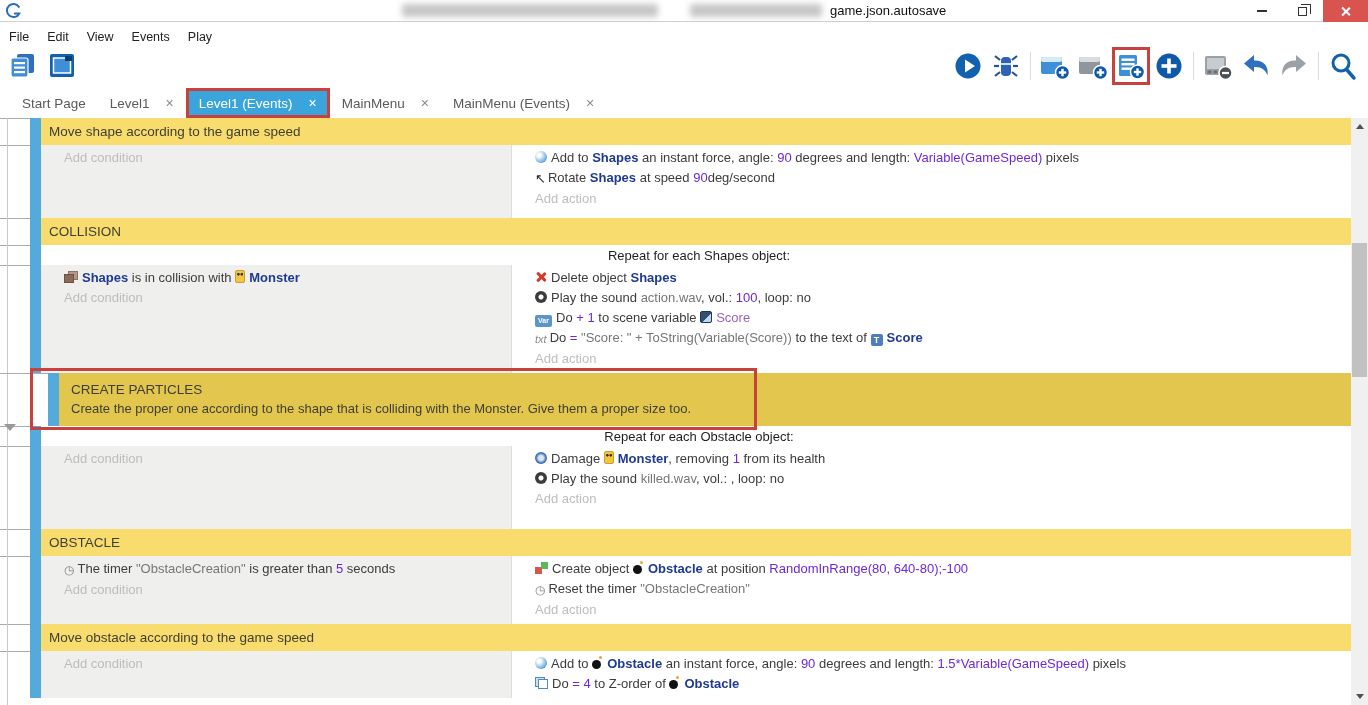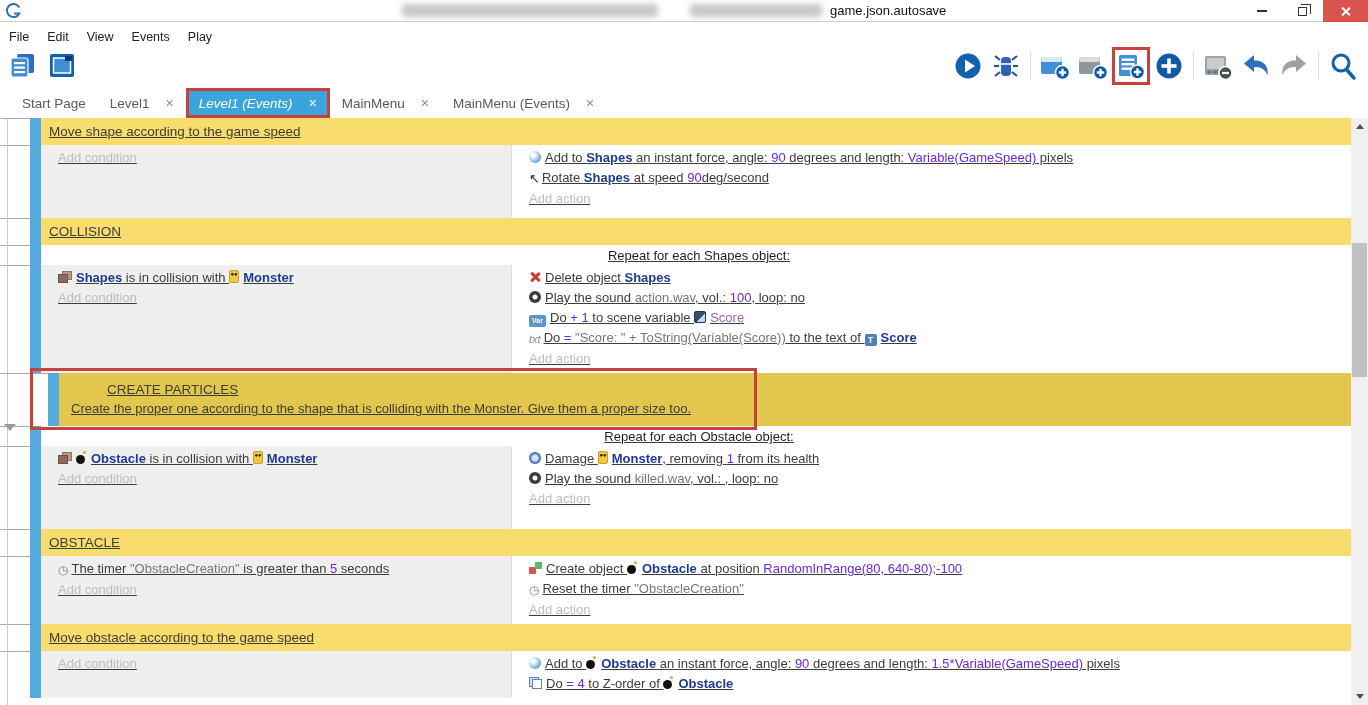--- a/index.html
+++ b/index.html
@@ -35,47 +35,47 @@
   .tb-left { display:flex; align-items:center; margin-left:6px; gap:6px; }
   .tb-right { display:flex; align-items:center; margin-right:8px; gap:4px; }
   .tbtn { width:34px; height:34px; display:flex; align-items:center; justify-content:center; }
   .tbtn.hl { outline:3px solid #c9413c; outline-offset:-1px; }
   .tsep { width:1px; height:28px; background:#dcdcdc; margin:0 3px; }
 
   
   .tabbar { height:30px; display:flex; align-items:stretch; background:#fff; padding-left:10px; }
   .tab { display:flex; align-items:center; padding:0 12px; font-size:13.5px; color:#5a5a5a; }
   .tab .close { margin-left:16px; color:#8a8a8a; font-size:14px; }
-  .tab.active { background:#39a5dc; color:#fff; border:3px solid #c9413c; padding:0 10px;font-style:italic; }
+  .tab.active { background:#39a5dc; color:#fff; border:3px solid #c9413c; padding:0 10px; }
   .tab.active .close { color:#fff; }
 
   
-  .sheet { position:absolute; left:0; top:118px; right:17px; bottom:0; background:#fff; overflow:hidden;text-decoration:underline; }
+  .sheet { position:absolute; left:0; top:118px; right:17px; bottom:0; background:#fff; overflow:hidden; }
   .vguide { position:absolute; left:7px; top:0; bottom:0; width:1px; background:#c9c9c9; }
   .expander { position:absolute; left:4px; top:306px; width:0; height:0;
     border-left:6px solid transparent; border-right:6px solid transparent; border-top:7px solid #9a9a9a; }
   .row { display:flex; width:100%; }
   .gutter { flex:0 0 30px; border-top:1px solid #ababab; }
   .indent { flex:0 0 18px; border-top:1px solid #ababab; }
   .bar { flex:0 0 11px; background:#55aadc; }
   .hdr { flex:1; background:#f9dc6e; display:flex; align-items:center; padding-left:8px;
     font-size:13.5px; color:#3f3f34; height:27px; }
   .sub { flex:1; background:#fff; font-size:13px; color:#1f1f1f; padding:3px 0 2px 6px;text-align:center; }
   .event-body { flex:1; display:flex; }
   .cond { flex:0 0 471px; background:#efefed; border-right:1px solid #ddd; padding:3px 0 3px 0; }
   .acts { flex:1; background:#fff; padding:3px 0 3px 0; }
-  .line { font-size:13px; line-height:20px; padding-left:11px; white-space:nowrap; overflow:hidden;margin-left:6px; }
+  .line { font-size:13px; line-height:20px; padding-left:23px; white-space:nowrap; overflow:hidden; }
   .line.ph { color:#bdbdbd; }
   .seg.obj { color:#1f3a93; font-weight:bold; }
   .seg.val { color:#6d28d9; }
   .seg.gray { color:#767676; }
   .seg.purple { color:#9c5fc0; }
   .comment-row { position:relative; }
   .comment-block { flex:1; background:#e2c64e; padding:7px 0 8px 12px; color:#3f3f34; }
-  .comment-title { font-size:13.5px; line-height:19px;margin-left:36px; }
+  .comment-title { font-size:13.5px; line-height:19px; }
   .comment-body { font-size:13px; line-height:19px; }
   .red-box { position:absolute; left:30px; top:-5px; width:727px; height:62px;
     border:3px solid #c9413c; pointer-events:none; z-index:5; }
 
   
   .ic { display:inline-block; vertical-align:-1px; margin-right:4px; }
   .force-icon { width:12px; height:12px; border-radius:50%;
     background:radial-gradient(circle at 35% 35%, #fff 15%, #8fc1ea 55%, #2c6fad 100%); }
   .rotate-icon { color:#2b2b2b; font-size:13px; margin-right:2px; }
   .delete-icon { position:relative; width:12px; height:12px; }
@@ -340,21 +340,20 @@
       <div class="row">
         <div class="gutter"></div>
         <div class="bar"></div>
         <div class="sub">Repeat for each Obstacle object:</div>
       </div>
       <div class="row">
         <div class="gutter"></div>
         <div class="bar"></div>
         <div class="event-body" style="min-height: 83px;">
           <div class="cond">
-            <div class="line"><span class="ic collision-icon"></span><span class="ic bomb-icon"></span><span class="seg obj">Obstacle</span><span class="seg"> is in collision with </span><span class="ic monster-icon"></span><span class="seg obj">Monster</span></div>
             <div class="line ph">Add condition</div>
           </div>
           <div class="acts">
             <div class="line"><span class="ic damage-icon"></span><span class="seg">Damage </span><span class="ic monster-icon"></span><span class="seg obj">Monster</span><span class="seg">, removing </span><span class="seg val">1</span><span class="seg"> from its health</span></div>
             <div class="line"><span class="ic sound-icon"></span><span class="seg">Play the sound </span><span class="seg gray">killed.wav</span><span class="seg">, vol.: , loop: no</span></div>
             <div class="line ph">Add action</div>
           </div>
         </div>
       </div>
       <div class="row">

